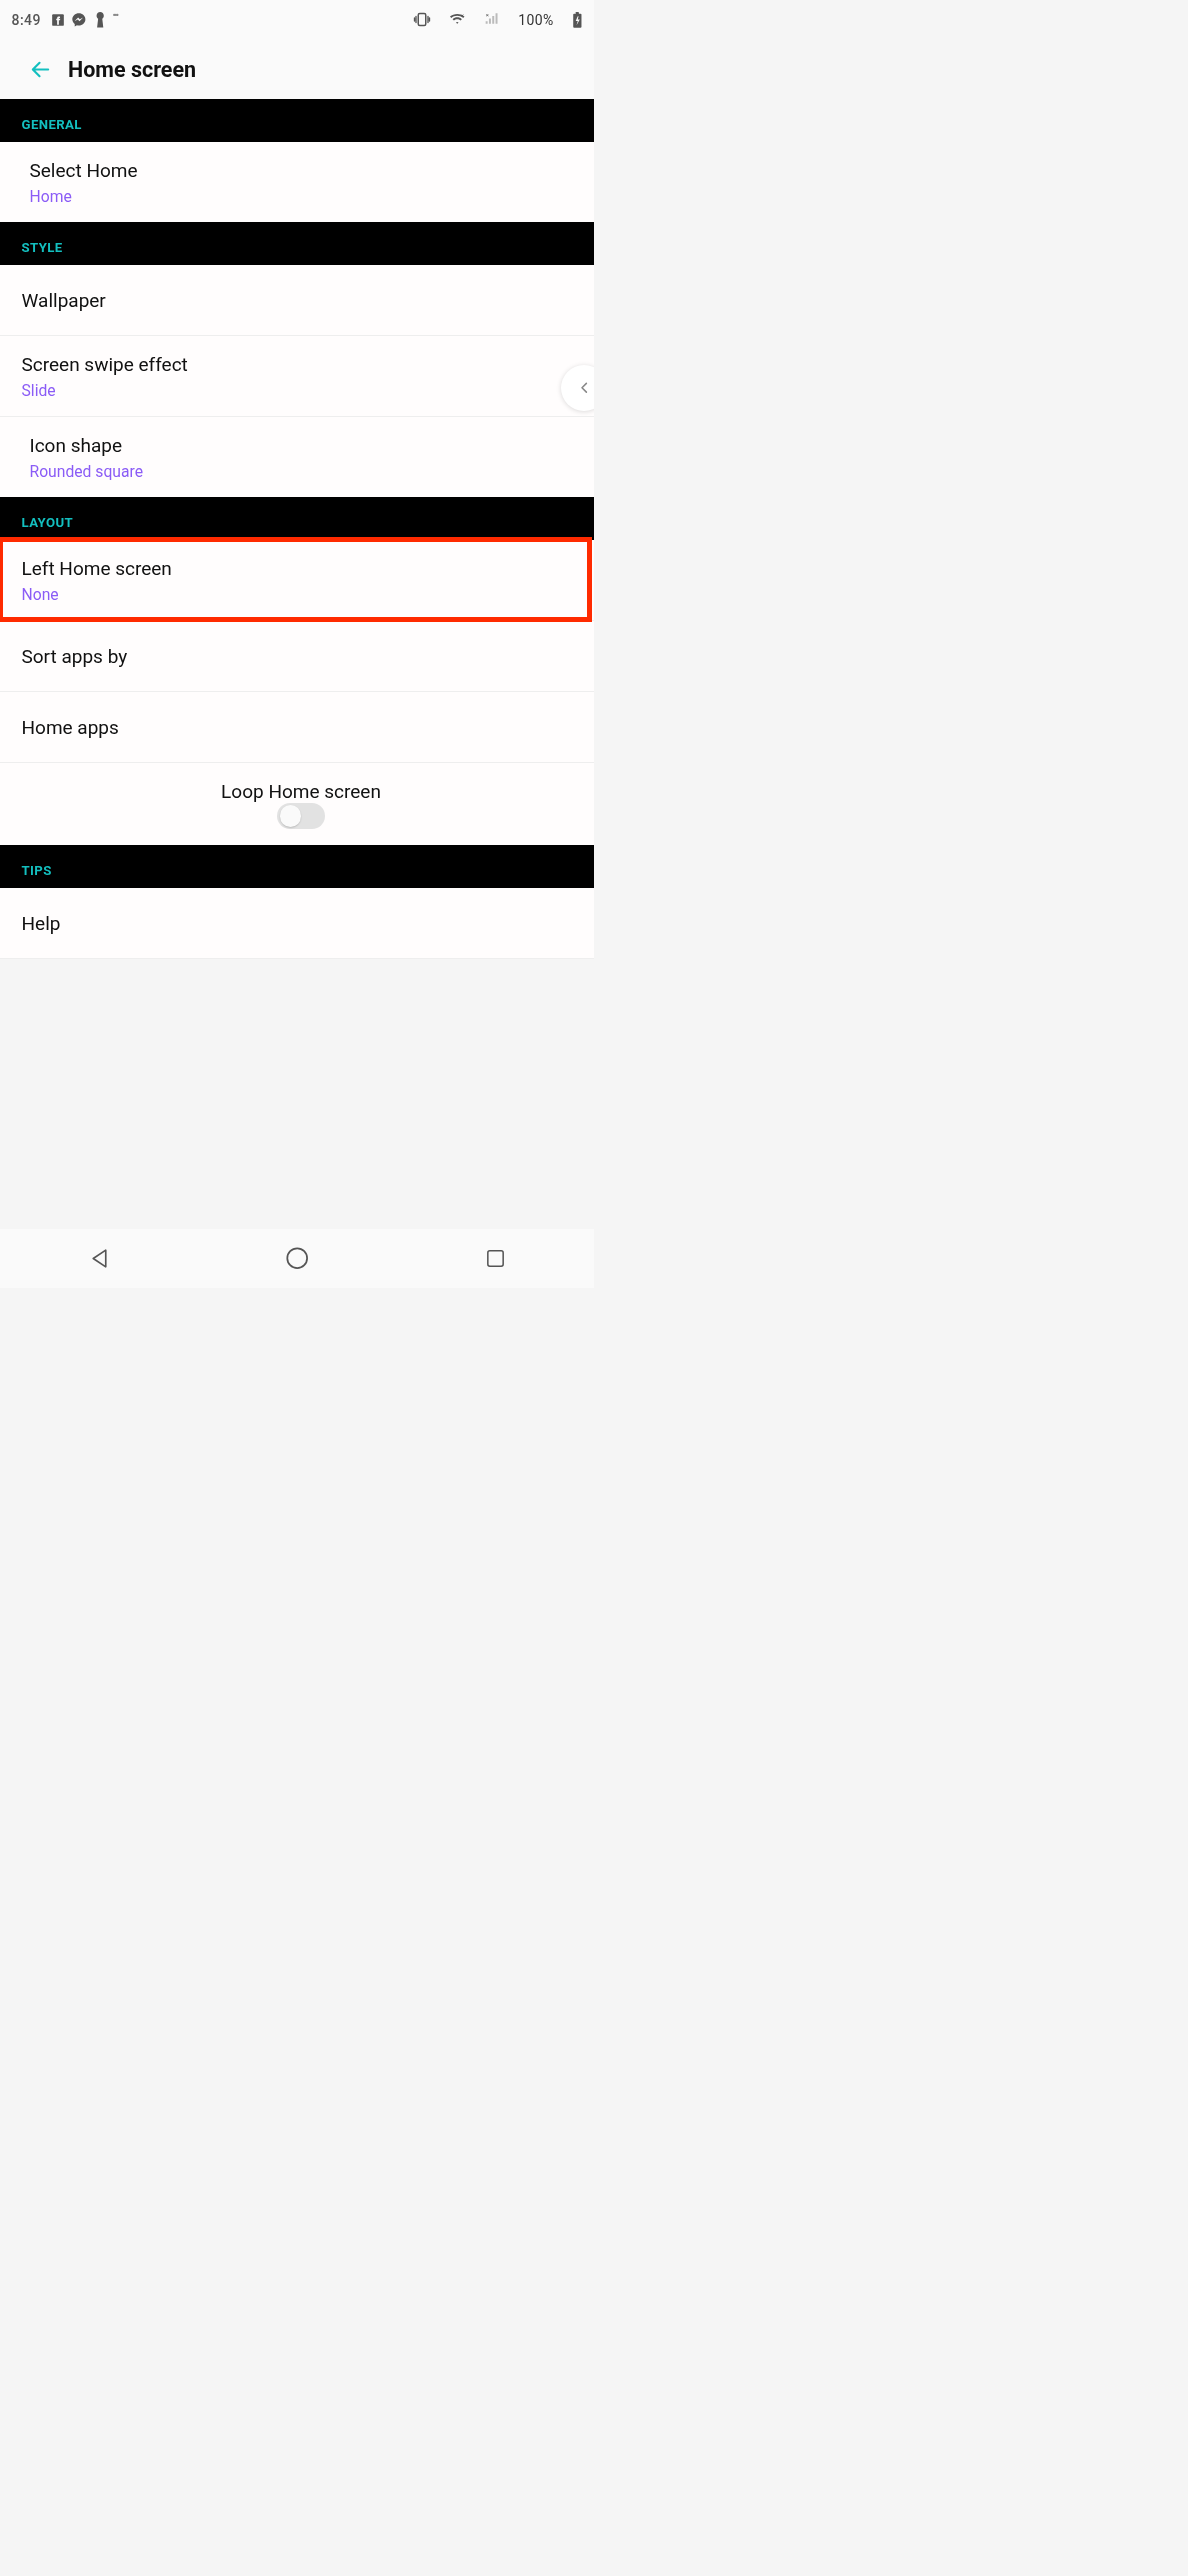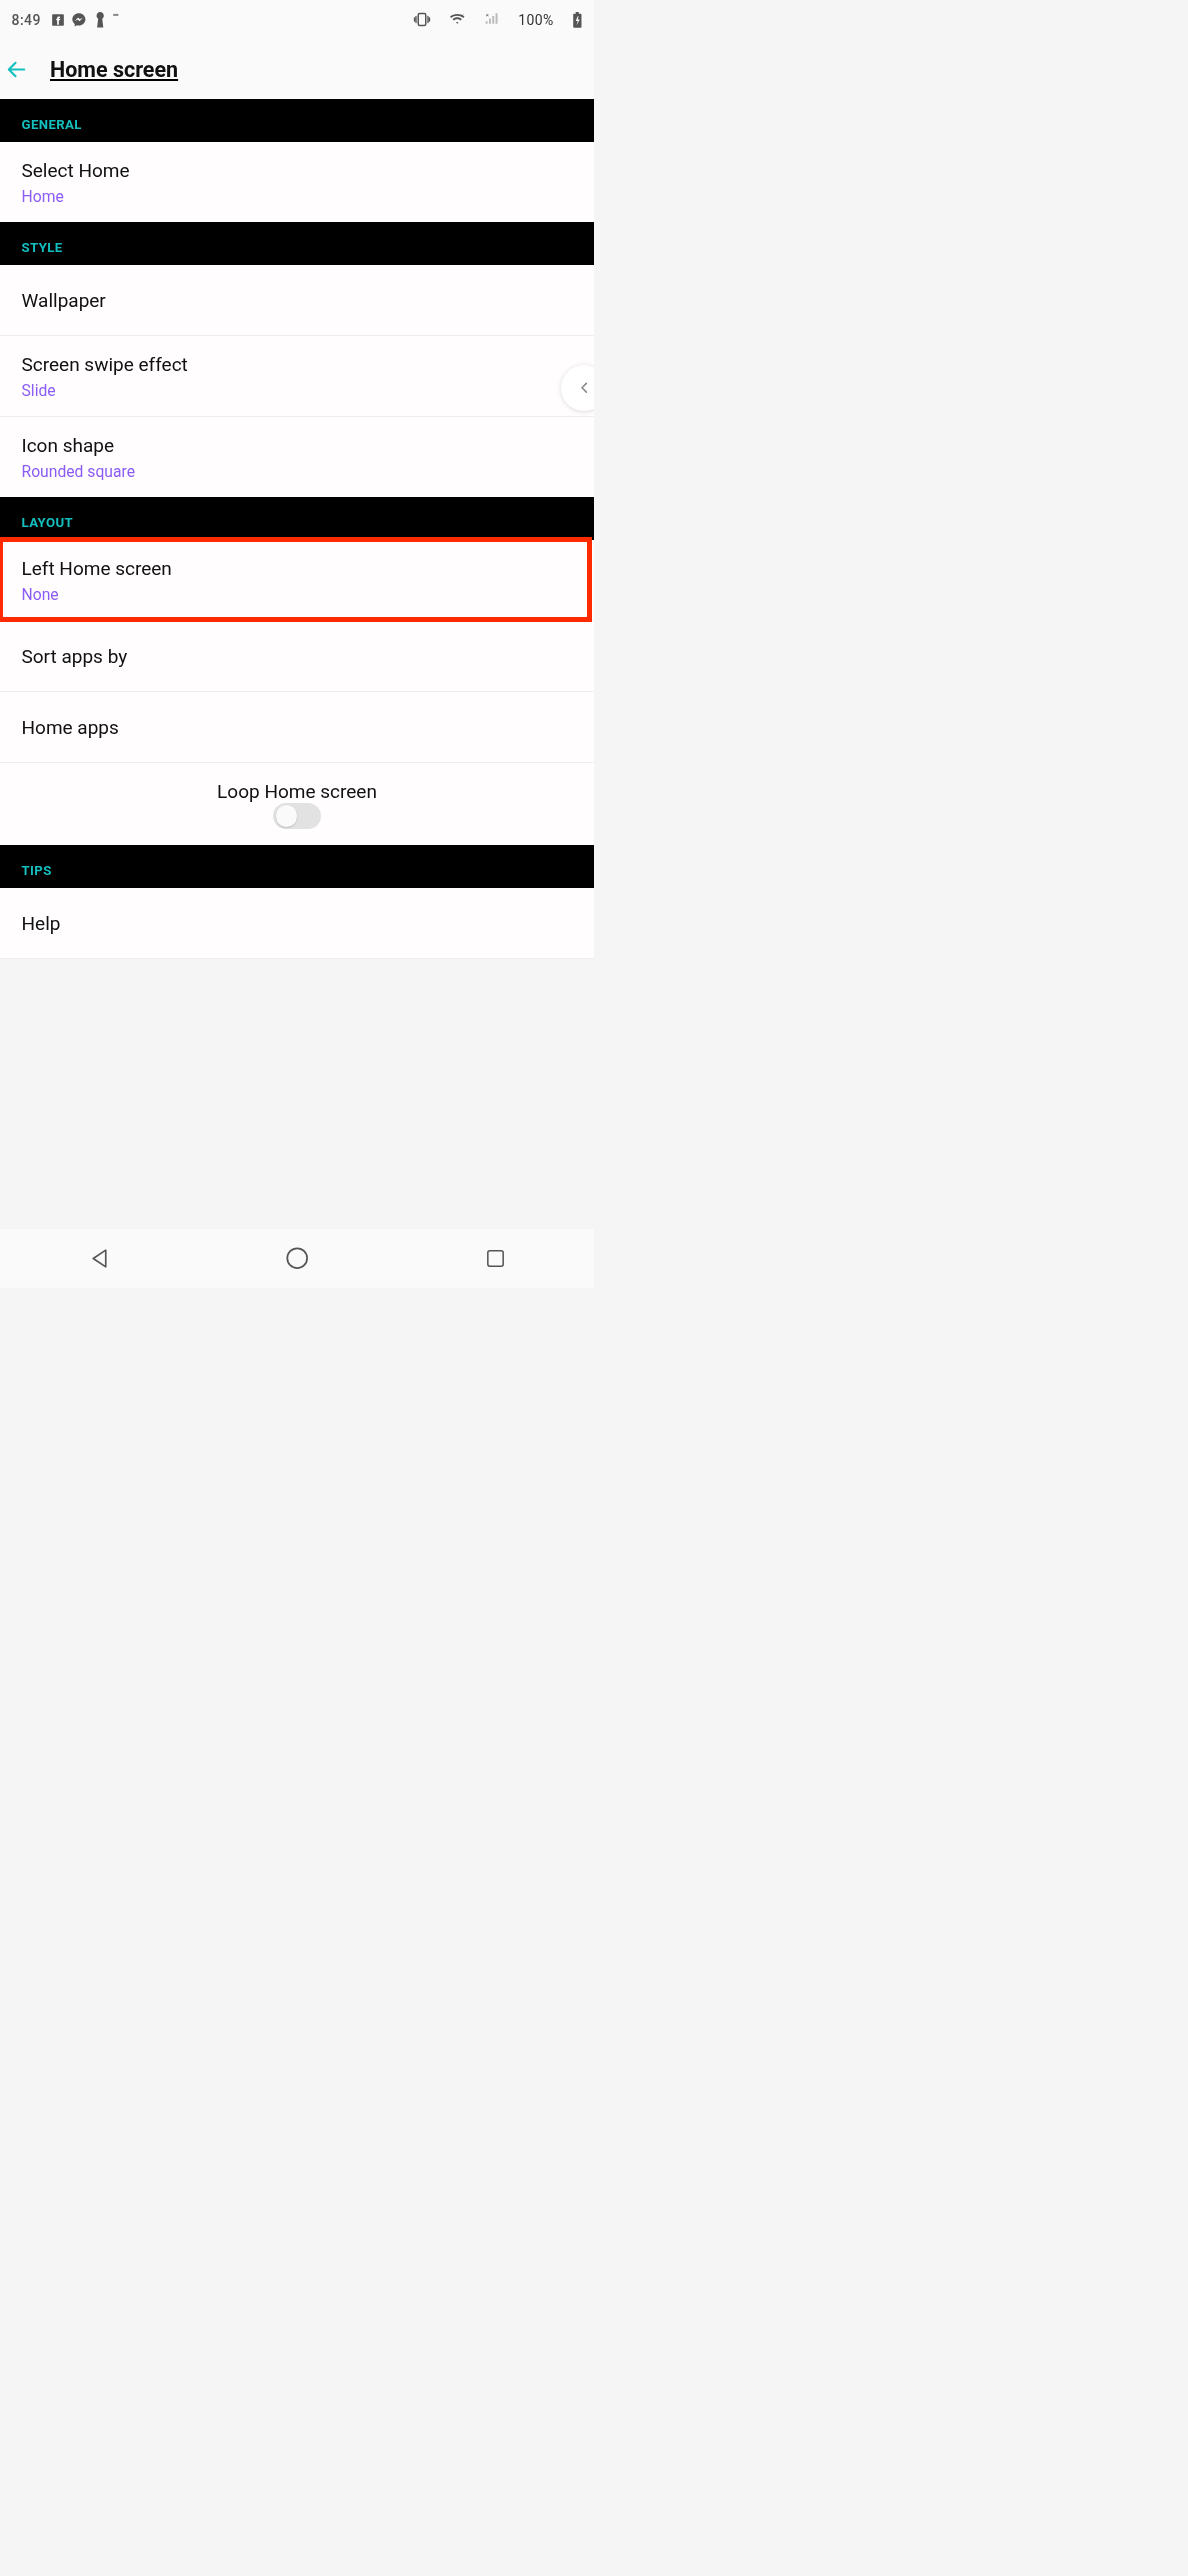--- a/index.html
+++ b/index.html
@@ -7,31 +7,31 @@
     
     
     .status-bar { height: 40px; background: #fafafa; display: flex; align-items: center; padding: 0 11.6px; font-size: 14px; color: #333; }
     .status-left { display: flex; align-items: center; gap: 6.6px; }
     .status-time { font-weight: 500; letter-spacing: 0.4px; margin-right: 3.3px; color: #555; }
     .status-right { margin-left: auto; display: flex; align-items: flex-start; gap: 18px; }
     .status-icon { display: inline-flex; align-items: center; justify-content: center; color: #555; }
     .battery-pct { font-size: 14px; color: #333; letter-spacing: 0.4px; }
 
     
-    .app-bar { height: 59px; background: #fafafa; display: flex; align-items: center; padding: 0 5px; gap: 22px; border-bottom: 0; text-decoration: underline; }
+    .app-bar { height: 59px; background: #fafafa; display: flex; align-items: center; padding: 0 29px; gap: 16px; border-bottom: 0; }
     .back-arrow { color: #13bfbf; display: inline-flex; }
     .app-title { font-size: 21.5px; font-weight: 700; color: #111; }
 
     
     .section-header { background: #000000; padding: 18px 21.5px 10px; font-size: 13.2px; font-weight: 700; letter-spacing: 0.4px; color: #13bfbf; }
 
     
     .list { background: #fffdfd; }
     .item { padding: 16.5px 21.5px; border-bottom: 0.8px solid #eee; display: flex; flex-direction: column; justify-content: center; min-height: 71px; position: relative; }
-    .item.no-border { border-bottom: none; }
+    .item.no-border { border-bottom: none; margin-left: 8px; }
     .item-title { font-size: 19px; color: #111; }
     .item-sub { font-size: 15.7px; color: #8b5cf6; margin-top: 5px; }
 
     
     .toggle-row { flex-direction: column; align-items: center; justify-content: space-between; }
     .toggle { width: 48px; height: 26.4px; border-radius: 13.2px; background: #e2e2e2; position: relative; }
     .toggle-knob { position: absolute; top: 2.5px; left: 2.5px; width: 21.5px; height: 21.5px; border-radius: 50%; background: #fafafa; box-shadow: 0 0.8px 1.7px rgba(0,0,0,0.2); }
 
     
     .highlight-box { position: absolute; border: 5.8px solid #ff2a00; pointer-events: none; z-index: 50; }

